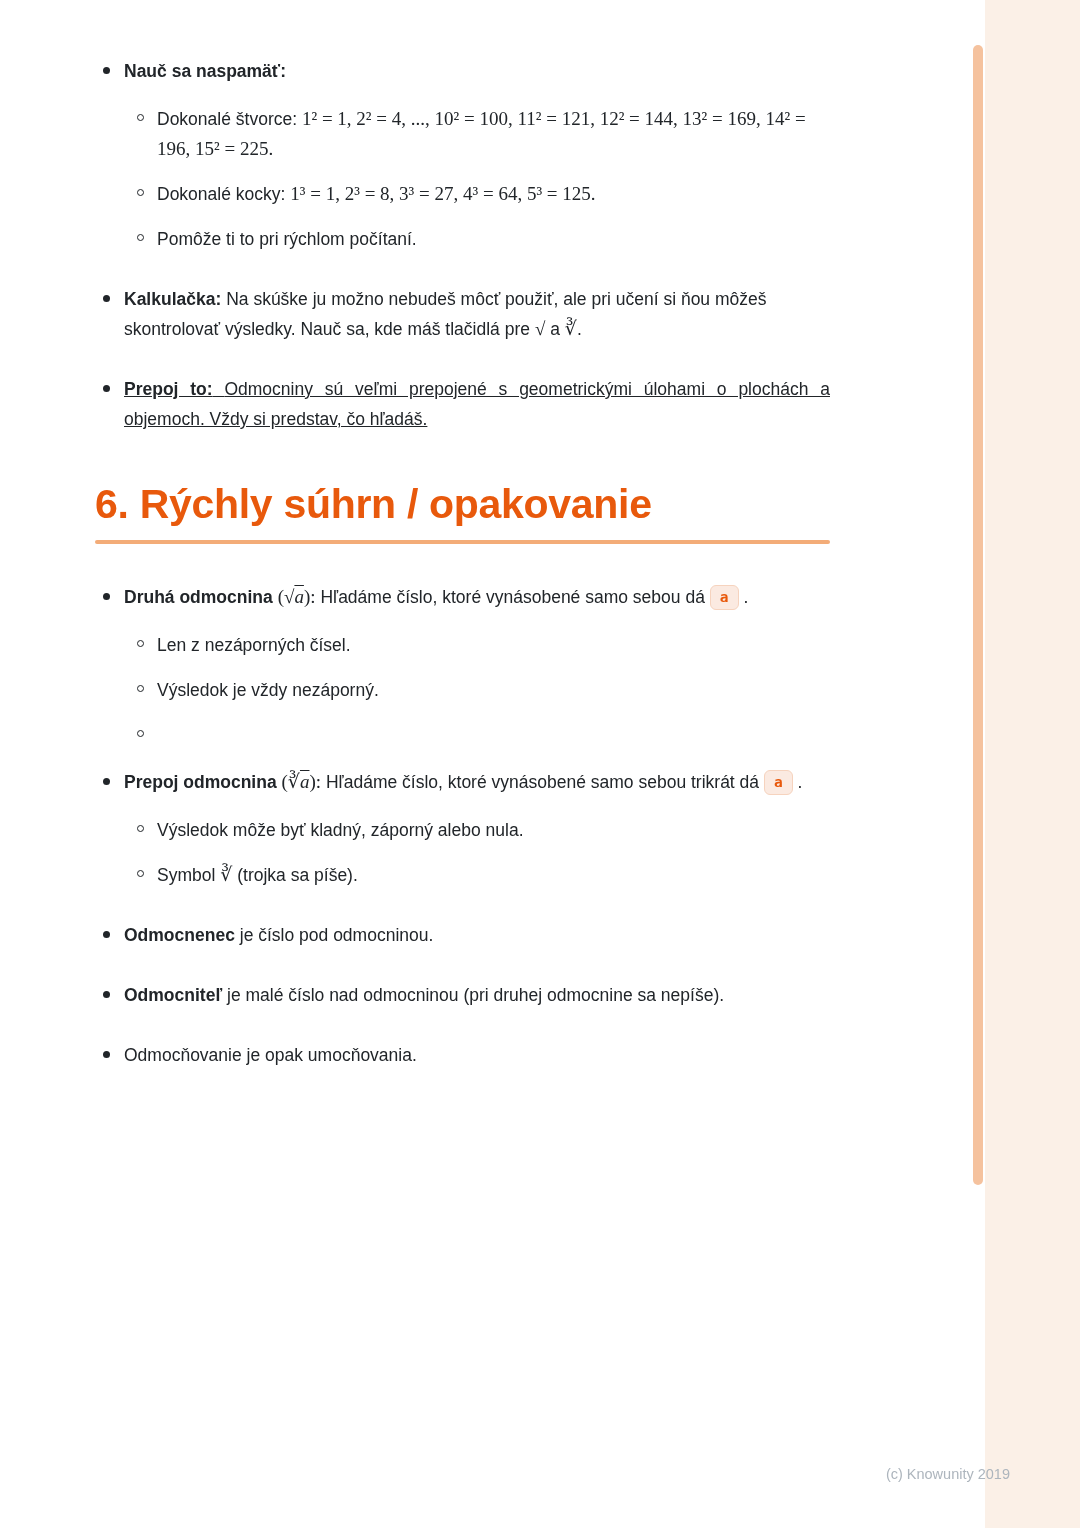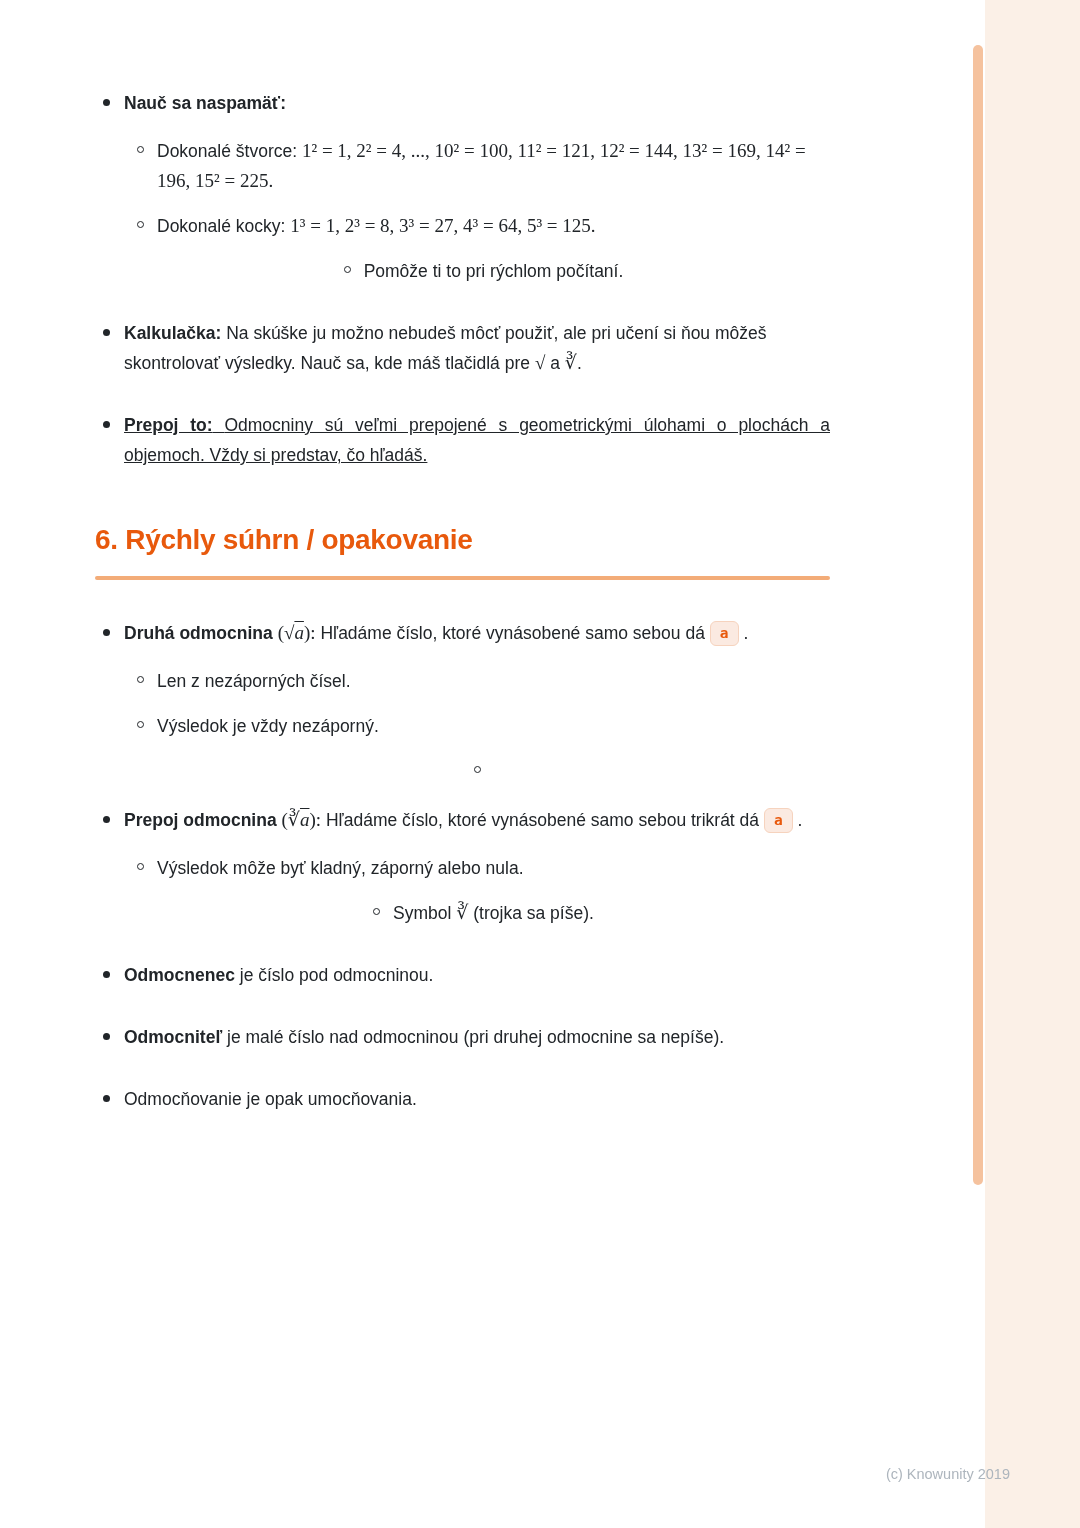--- a/index.html
+++ b/index.html
@@ -21,41 +21,41 @@
     position: absolute; top: 45px; left: 973px;
     width: 10px; height: 1140px;
     background: #F5C29E;
     border-radius: 5px;
   }
   .page {
     position: relative; z-index: 1;
     padding: 56px 250px 0 95px;
   }
   ul { list-style: none; }
-  .l1-item { display: flex; margin-bottom: 30px; margin-top: 32px; }
+  .l1-item { display: flex; margin-bottom: 30px; }
   .b1 {
     flex: 0 0 auto; width: 7px; height: 7px; border-radius: 50%;
     background: #212529; margin: 11px 14px 0 8px;
   }
   .li-body { flex: 1; min-width: 0; }
   .line { font-size: 17.5px; line-height: 30px; }
   strong { font-weight: 700; }
   .l2 { margin-top: 18px; }
   .l2-item { display: flex; margin-bottom: 15px; }
-  .l2-item:last-child { margin-bottom: 0; justify-content: center; }
+  .l2-item:last-child { margin-bottom: 0; }
   .b2 {
     flex: 0 0 auto; width: 7px; height: 7px; border-radius: 50%;
     border: 1.6px solid #212529; background: transparent;
     margin: 10px 13px 0 13px;
   }
   .math { font-family: "Liberation Serif", "DejaVu Serif", serif; font-size: 19px; }
   .radicand { font-style: italic; text-decoration: overline; }
   .justify { text-align: justify; text-decoration: underline; }
   .section-title {
-    font-size: 28px; line-height: 40px; font-weight: 700;
+    font-size: 41px; line-height: 40px; font-weight: 700;
     color: #E8590C; letter-spacing: -0.3px;
     margin-top: 50px;
   }
   .section-rule {
     height: 4px; background: #F3AC78; border-radius: 2px;
     margin: 16px 0 38px 0;
   }
   .badge {
     display: inline-block;
     background: #FBEAE1; color: #E8590C;

